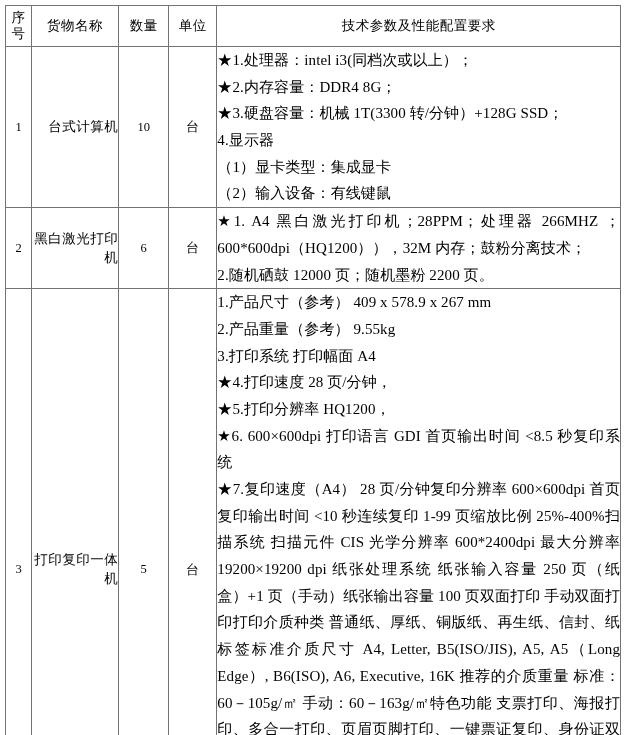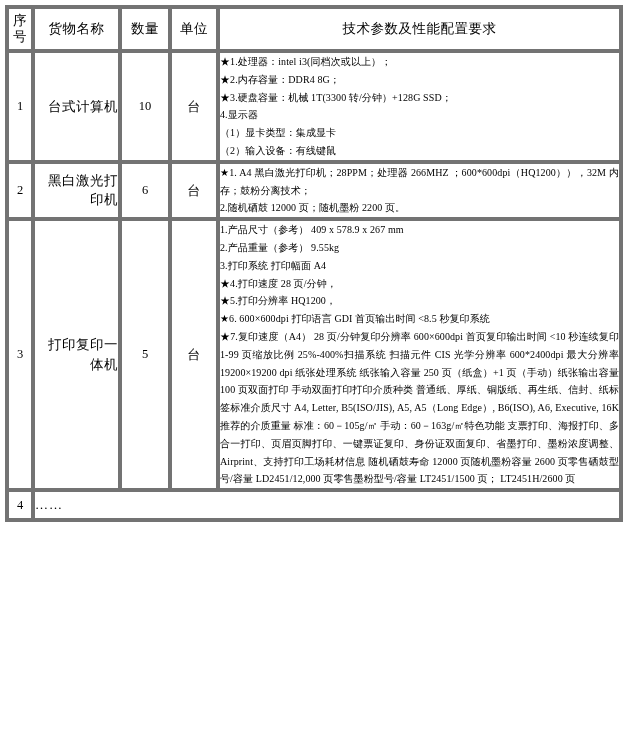--- a/index.html
+++ b/index.html
@@ -14,21 +14,21 @@
     color: #000000;
     overflow: hidden;
   }
   #spec-table {
     border-collapse: collapse;
     table-layout: fixed;
     margin: 5px 0 0 5px;
     width: 616px;
   }
   #spec-table td, #spec-table th {
-    border: 4px solid #737373;
+    border: 1px solid #737373;
     padding: 0;
     vertical-align: middle;
     font-weight: normal;
   }
   .col-seq    { width: 26px; }
   .col-name   { width: 87px; }
   .col-qty    { width: 50px; }
   .col-unit   { width: 48px; }
   .col-spec   { width: 403px; }
 
@@ -57,21 +57,21 @@
   }
   .cell-name {
     text-align: right;
     font-size: 13.5px;
     line-height: 1.45;
     letter-spacing: 0.5px;
     padding: 0 4px;
   }
   .cell-spec {
     text-align: left;
-    font-size: 10px;
+    font-size: 15px;
     line-height: 1.78;
     padding: 4px 6px 5px 7px;
     letter-spacing: 0.1px;
     word-break: break-word;
   }
   .cell-spec .ln {
     display: block;
     white-space: pre-wrap;
   }
   .cell-spec .para {

